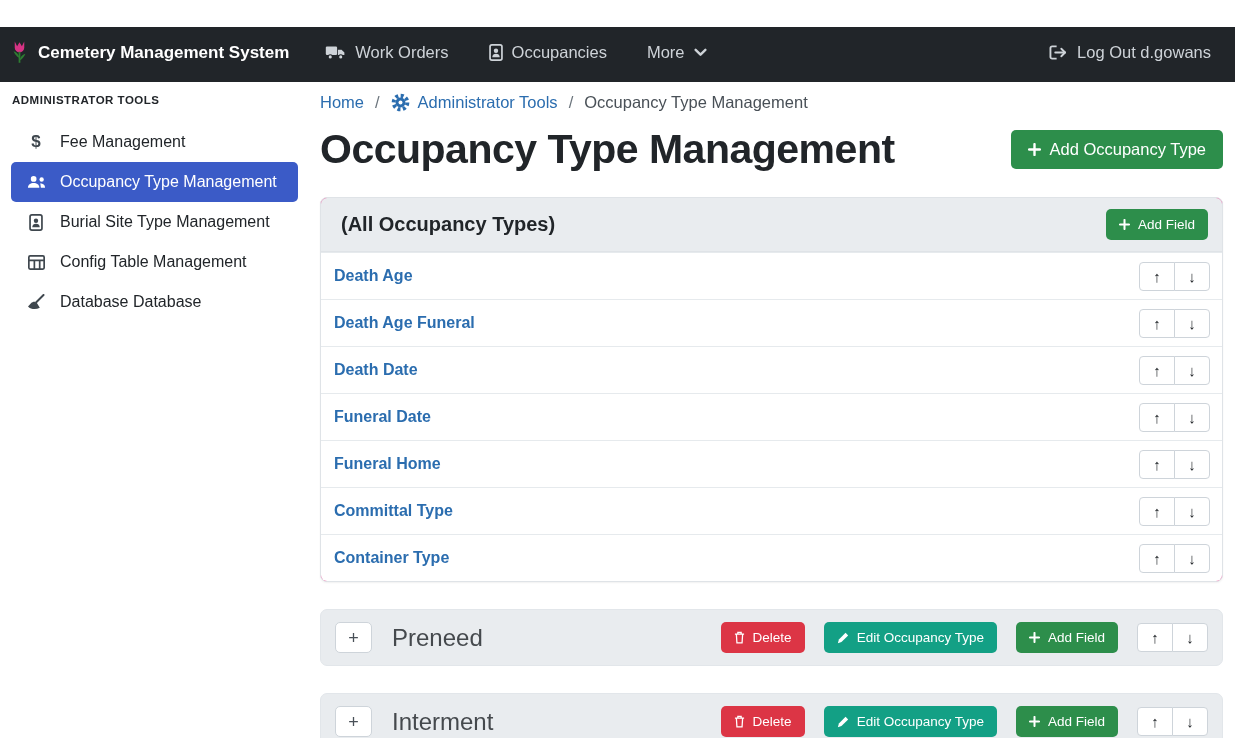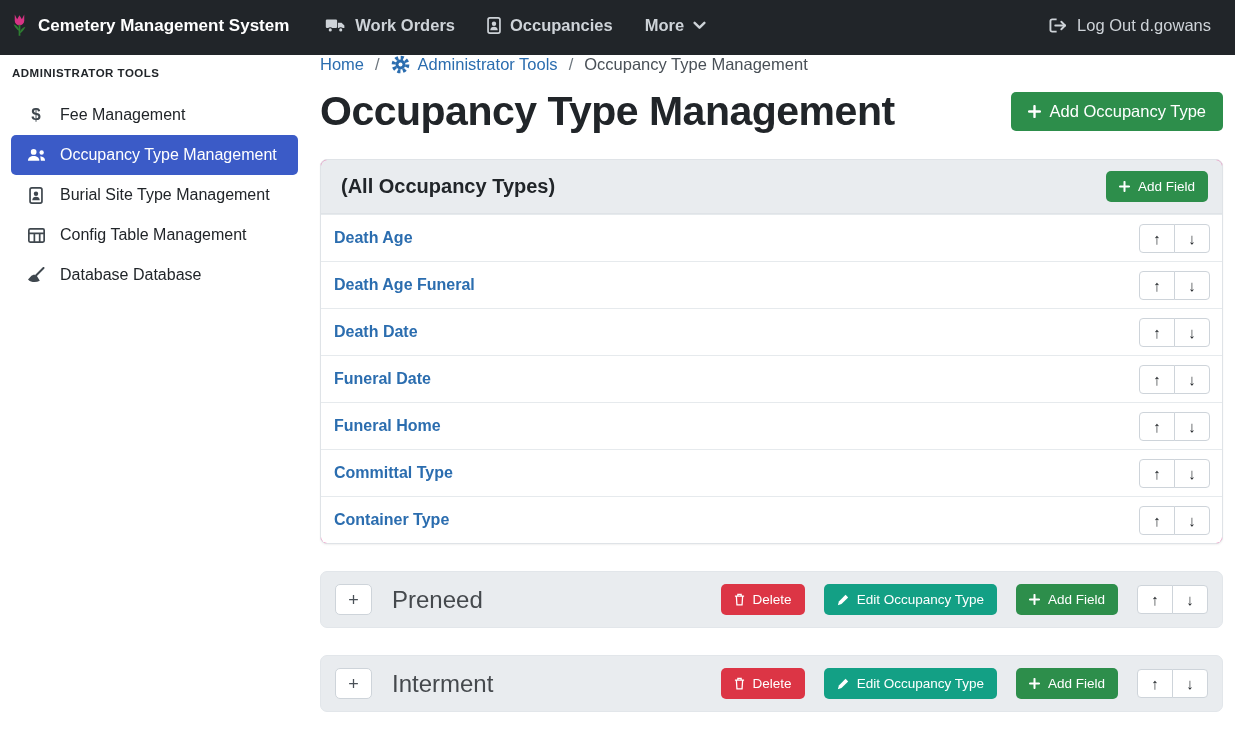--- a/index.html
+++ b/index.html
@@ -7,24 +7,25 @@
   body {
     width:1235px; height:738px; overflow:hidden;
     background:#fff; color:#212529;
     font-family:"Liberation Sans", sans-serif;
   }
 
   
   .navbar {
     height:55px; background:#212529; display:flex; align-items:center;
     padding:0 24px 4px 10px;
+    margin-top:27px;
   }
   .brand { display:flex; align-items:center; gap:9px; color:#fff;
     font-weight:700; font-size:17px; margin-right:36px; cursor:pointer; }
-  .nav-links { display:flex; align-items:flex-end; gap:32px;font-weight:bold; }
+  .nav-links { display:flex; align-items:flex-end; gap:40px; }
   .nav-link { display:flex; align-items:center; gap:9px; color:#ced3d8;
     font-size:16.5px; cursor:pointer; text-decoration:none; }
   .nav-link svg { flex:0 0 auto; }
   .logout { margin-left:auto; }
 
   
   .layout { display:flex; align-items:flex-start; }
   .sidebar { width:308px; flex:0 0 308px; padding-top:12px; }
   .sidebar-heading {
     font-size:11.5px; font-weight:700; letter-spacing:.5px; color:#212529;
@@ -36,21 +37,21 @@
     border-radius:5px; cursor:pointer;
   }
   .side-item .icon { width:22px; display:flex; justify-content:center; align-items:center; color:#3f474e; }
   .side-item.active { background:#3b5bc7; color:#fff; }
   .side-item.active .icon { color:#fff; }
   .dollar-glyph { font-weight:700; font-size:17px; font-family:"Liberation Sans",sans-serif; }
 
   .main { flex:1; padding:0 12px; min-width:0; }
 
   
-  .breadcrumb { display:flex; align-items:center; gap:11px; font-size:16.5px; }
+  .breadcrumb { display:flex; align-items:center; gap:11px; margin-top:11px; font-size:16.5px; }
   .crumb-link { color:#2b6daf; text-decoration:none; display:flex; gap:8px; align-items:center; cursor:pointer; }
   .crumb-sep { color:#6c757d; }
   .crumb-current { color:#495057; }
 
   
   .title-row { display:flex; align-items:center; justify-content:space-between; margin-top:14px; }
   .page-title { font-size:41px; font-weight:600; margin:0; letter-spacing:-.5px; color:#212529; }
 
   
   .btn { border:none; border-radius:5px; color:#fff; display:inline-flex;

